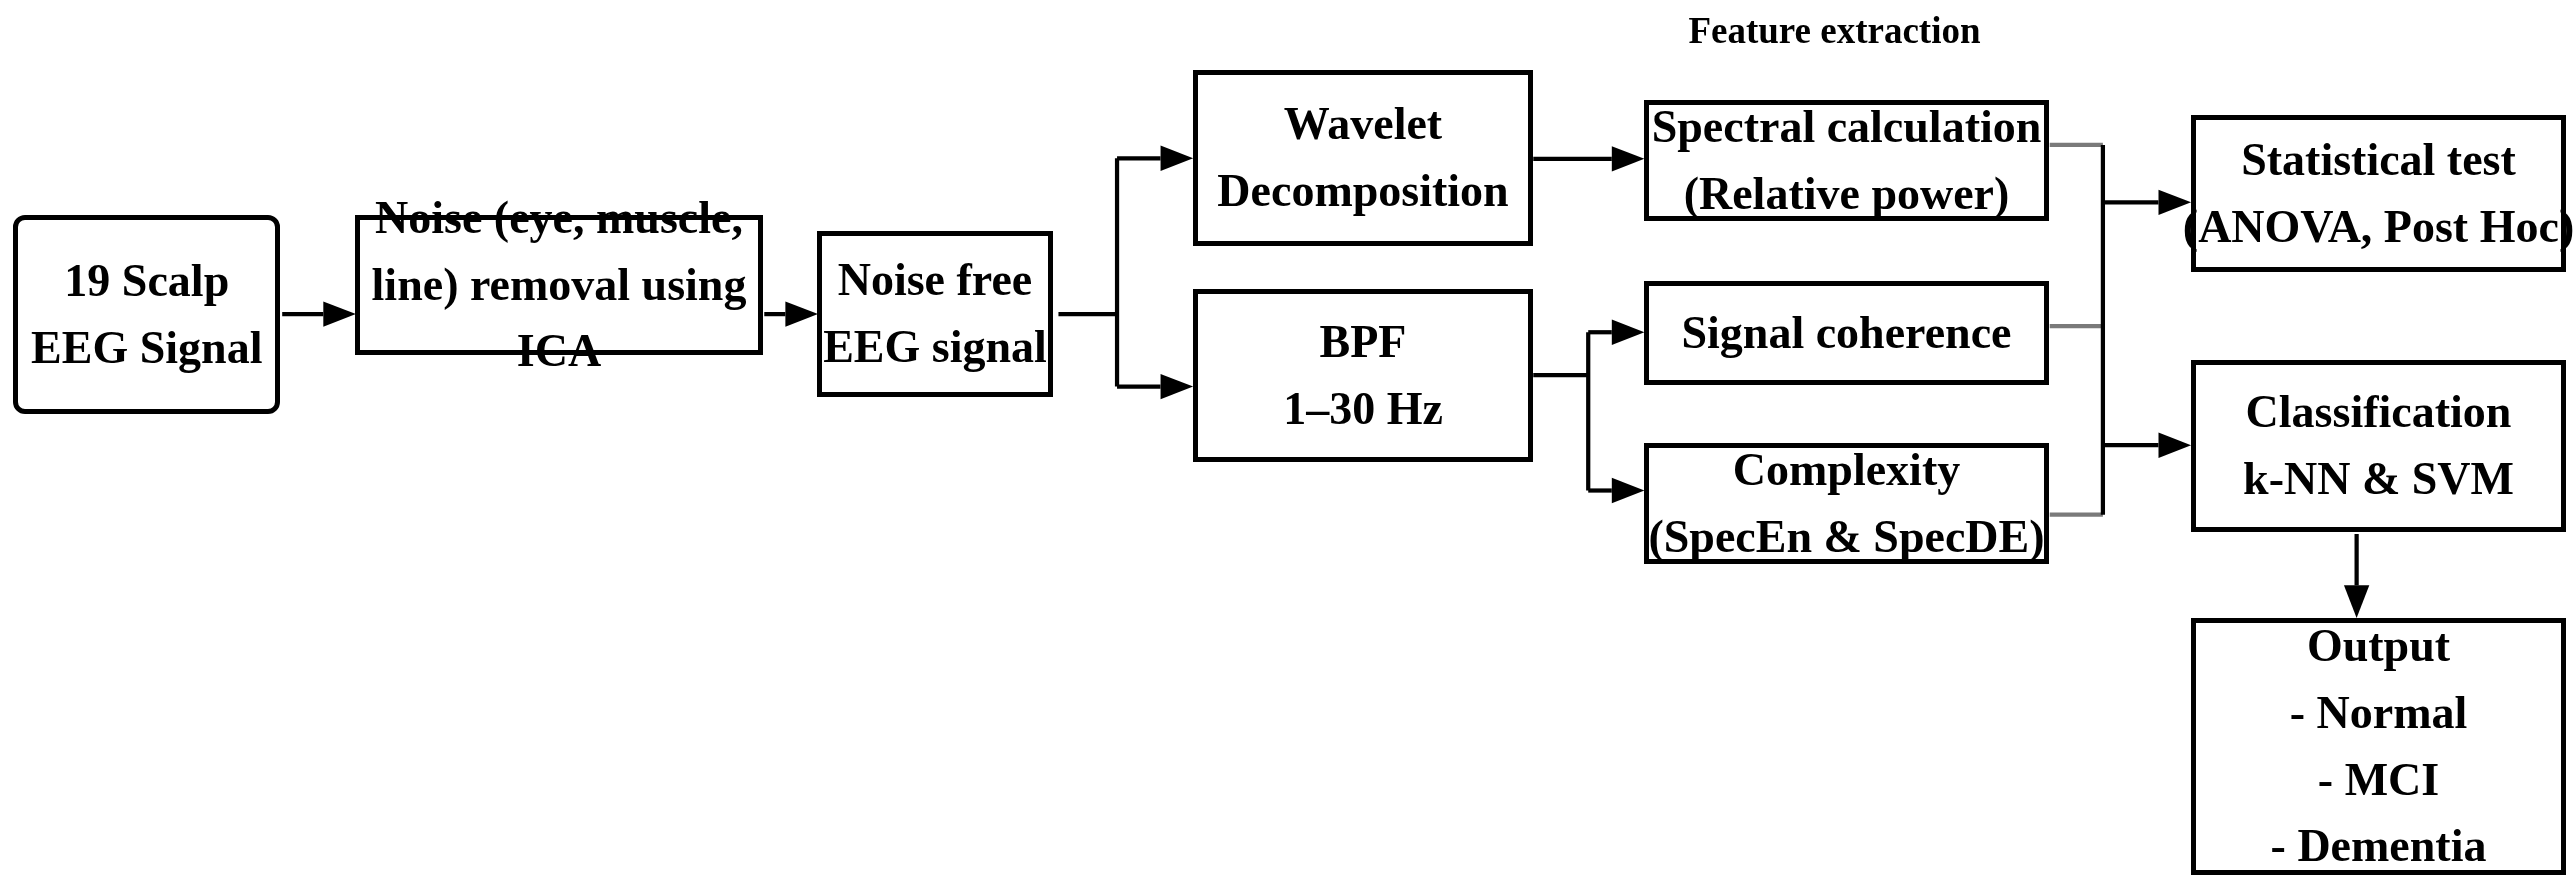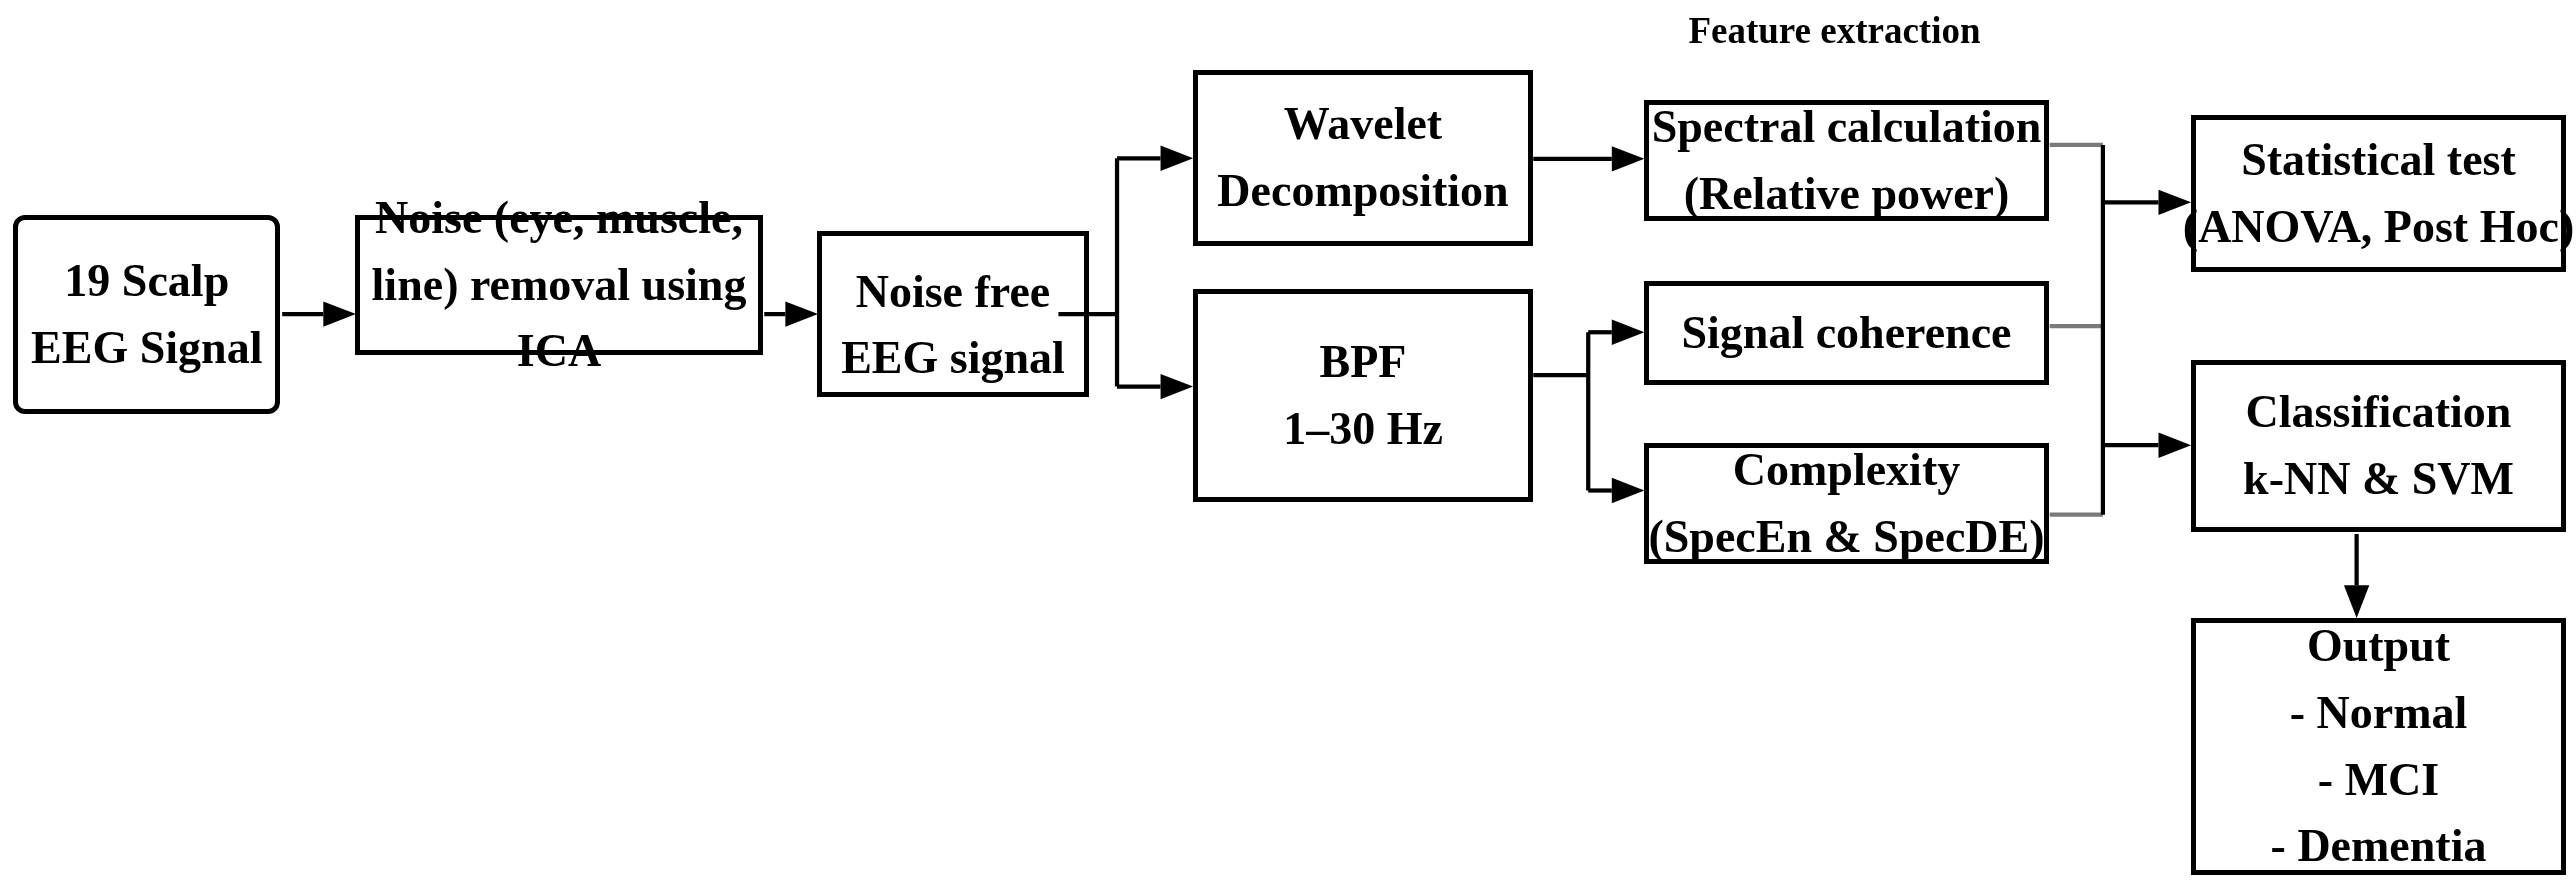--- a/index.html
+++ b/index.html
@@ -39,23 +39,23 @@
     top: 8.5px;
     width: 387px;
     text-align: center;
     font-weight: bold;
     font-size: 37px;
     white-space: pre;
   }
   
   #box-scalp          { left: 13.3px;   top: 215px;  width: 267px; height: 199px; border-radius: 12px; }
   #box-noise-removal  { left: 355px;  top: 215px;  width: 408px; height: 140px; }
-  #box-noise-free     { left: 817px; top: 231px;  width: 272px; height: 166px; align-items: flex-end; }
+  #box-noise-free     { left: 817px; top: 231px;  width: 236px; height: 166px; }
   #box-wavelet        { left: 1193px; top: 70px;  width: 340px; height: 176px; }
-  #box-bpf            { left: 1193px; top: 289px;  width: 340px; height: 213px; }
+  #box-bpf            { left: 1193px; top: 289px;  width: 340px; height: 173px; }
   #box-spectral       { left: 1644px; top: 100px;  width: 405px; height: 121px; }
   #box-coherence      { left: 1644px; top: 281px;  width: 405px; height: 104px; }
   #box-complexity     { left: 1644px; top: 443px;  width: 405px; height: 121px; }
   #box-statistical    { left: 2191px; top: 115px;  width: 375px; height: 157px; }
   #box-classification { left: 2191px; top: 360px;  width: 375px; height: 172px; }
   #box-output         { left: 2191px; top: 618px; width: 375px; height: 257px; }
   #connectors {
     position: absolute;
     left: 0; top: 0;
     width: 2576px;

